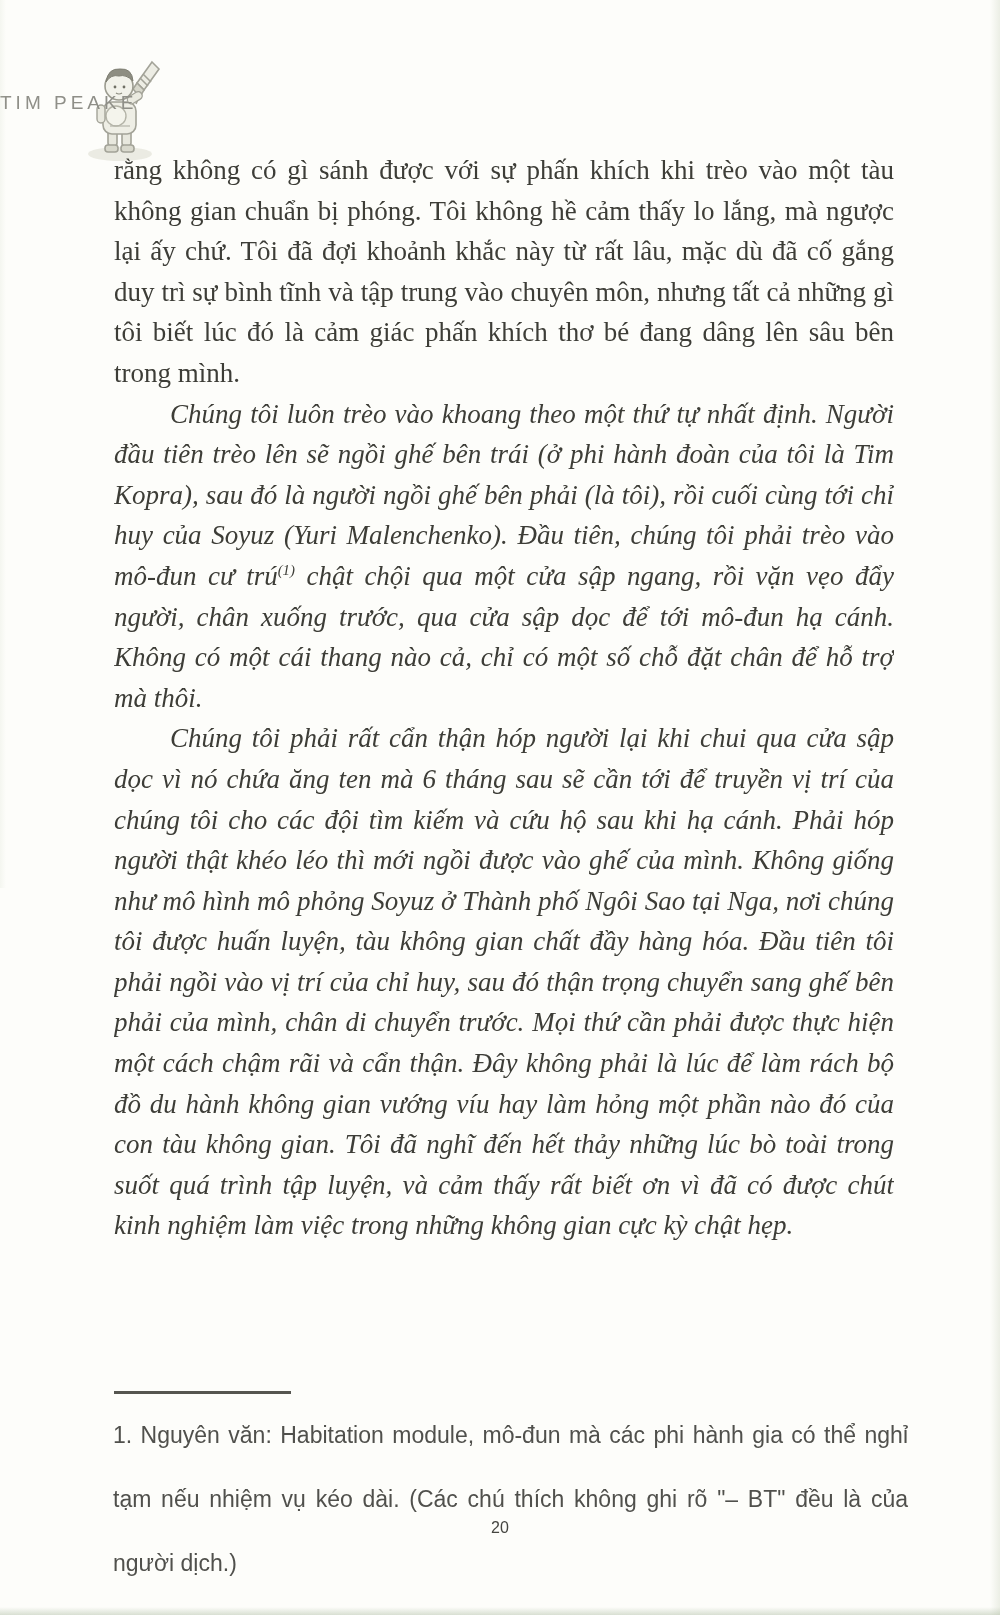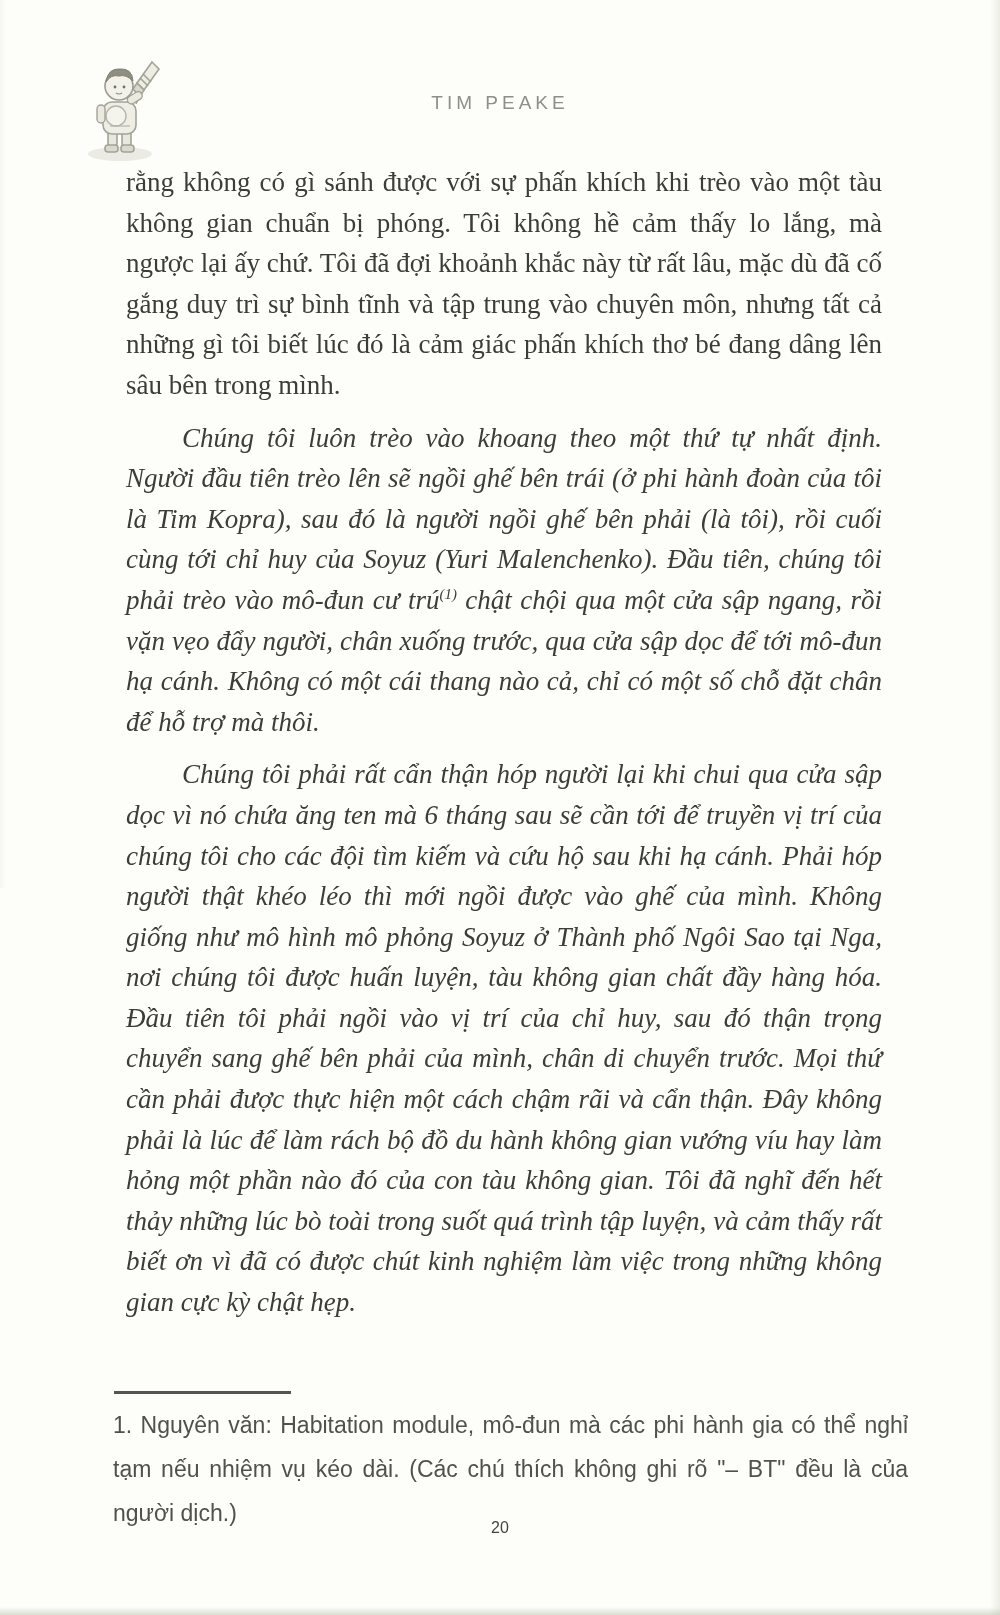--- a/index.html
+++ b/index.html
@@ -21,48 +21,48 @@
     background:linear-gradient(to bottom, rgba(170,185,160,0), rgba(160,178,150,0.4));
     pointer-events:none;
   }
   .edge-left{
     position:absolute;top:0;left:0;width:6px;height:55%;
     background:linear-gradient(to right, rgba(205,215,195,0.18), rgba(205,215,195,0));
     pointer-events:none;
   }
   .running-title{
     position:absolute;top:92px;left:0;width:100%;
-    text-align:center;
+    text-align:left;
     font-family:"Liberation Sans", sans-serif;
     font-size:19px;letter-spacing:4px;
     color:#8f8f88;
   }
   .illustration{
     position:absolute;left:70px;top:56px;width:104px;height:108px;
   }
   .body-text{
     position:absolute;left:114px;top:150px;width:780px;
     max-height:1238px;overflow:hidden;
     font-size:27px;line-height:40.6px;
     color:#3d3d37;
     text-align:justify;
   }
-  .body-text p{margin:12px;padding:0;}
+  .body-text p{margin:0;padding:0;}
   .body-text p.indent{text-indent:56px;font-style:italic;}
   .body-text sup{
     font-size:0.55em;line-height:0;vertical-align:super;
   }
   .footnote-rule{
     position:absolute;left:114px;top:1391px;width:177px;height:0;
     border-top:3px solid #55554f;
   }
   .footnote{
     position:absolute;left:113px;top:1403px;width:795px;
     font-family:"Liberation Sans", sans-serif;
-    font-size:23px;line-height:44px;
+    font-size:23px;line-height:64px;
     color:#50504c;
     text-align:justify;
   }
   .footnote p{margin:0;}
   .page-number{
     position:absolute;top:1487px;left:0;width:100%;
     text-align:center;
     font-family:"Liberation Sans", sans-serif;
     font-size:16px;color:#454540;margin-top:32px;
   }

